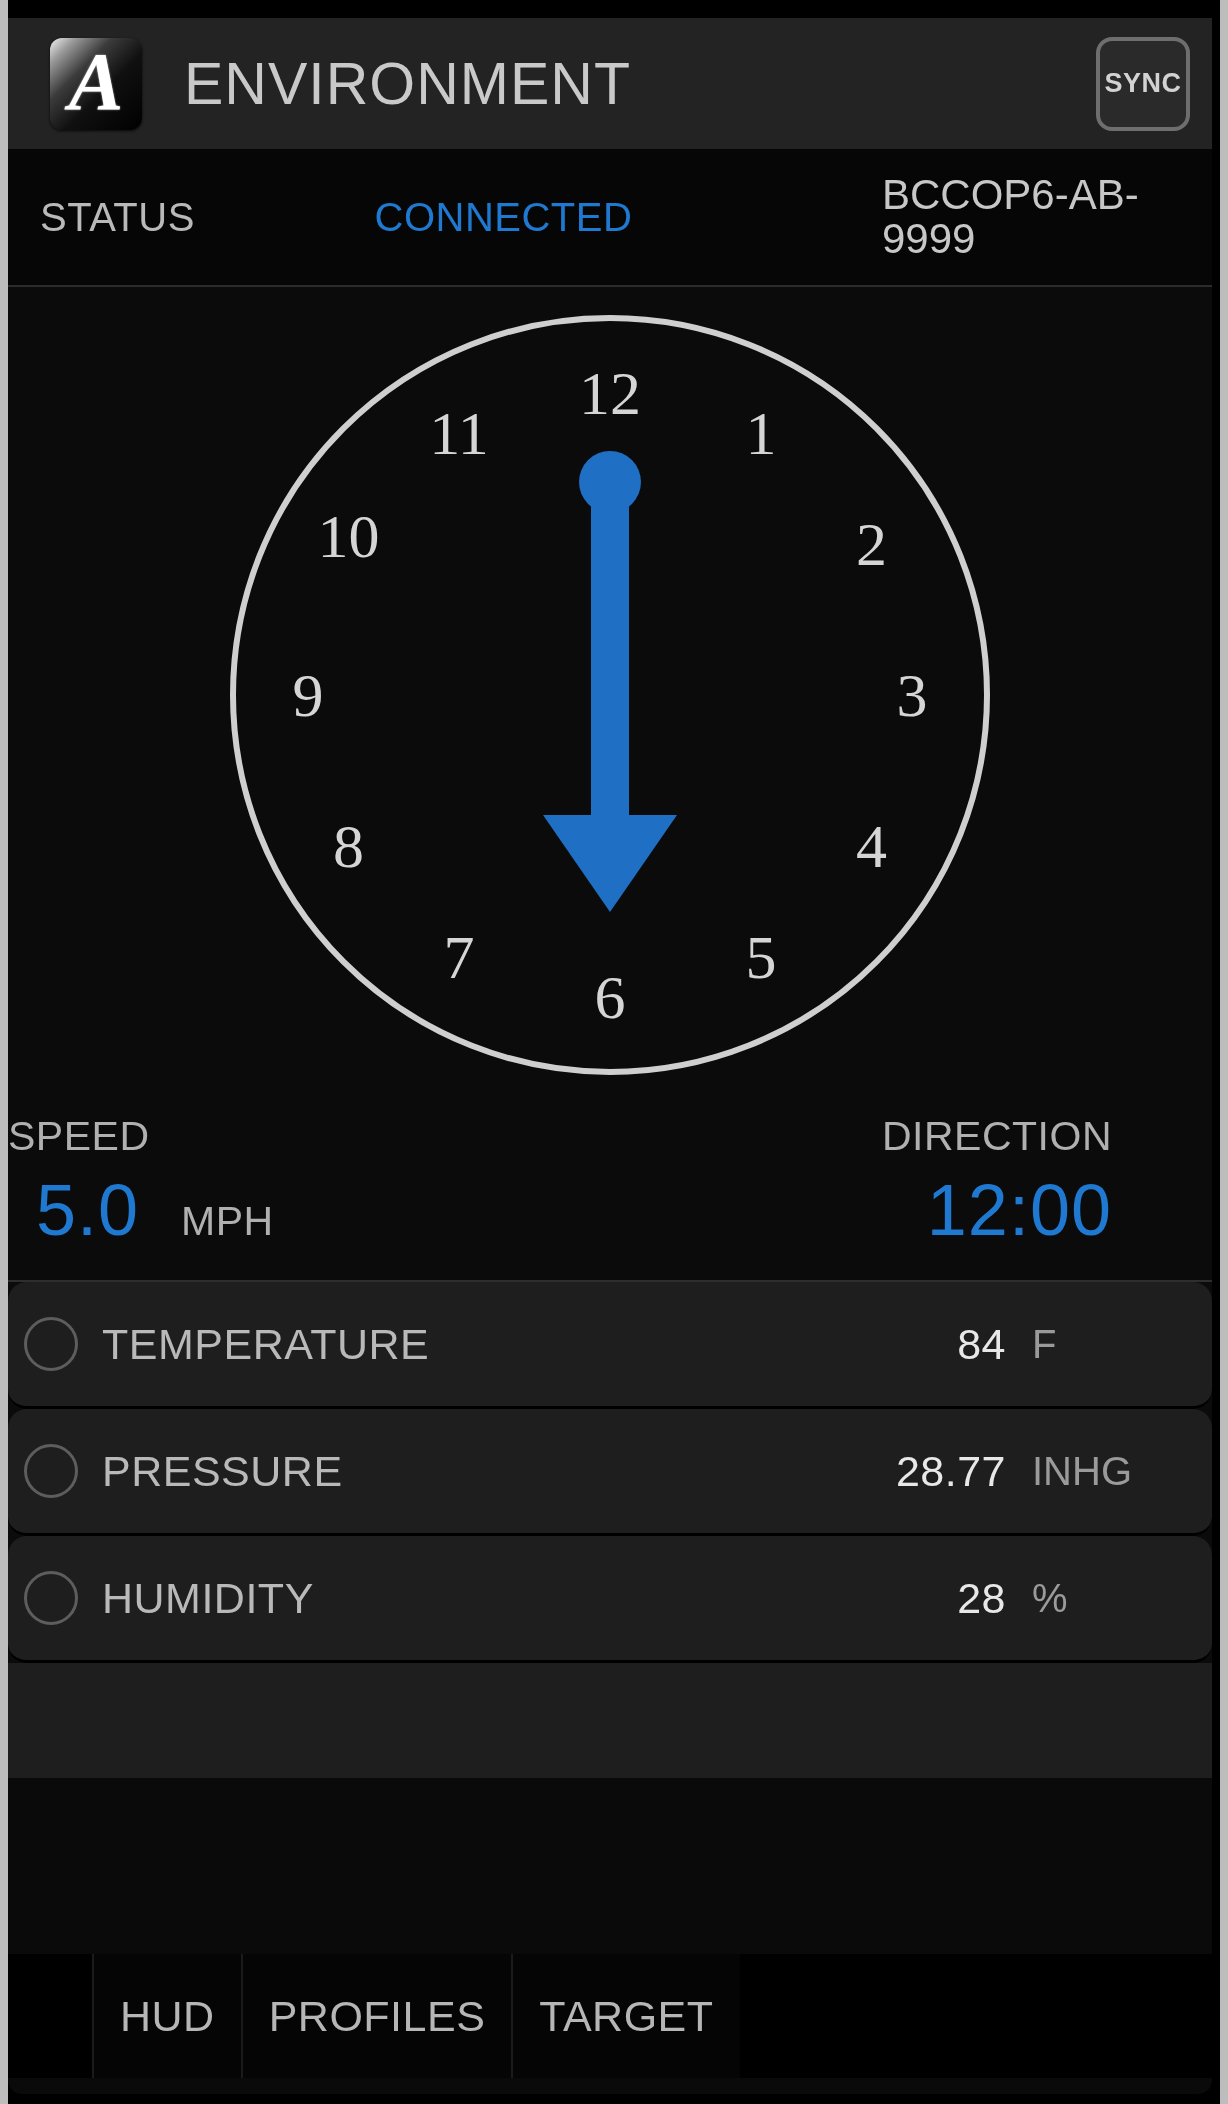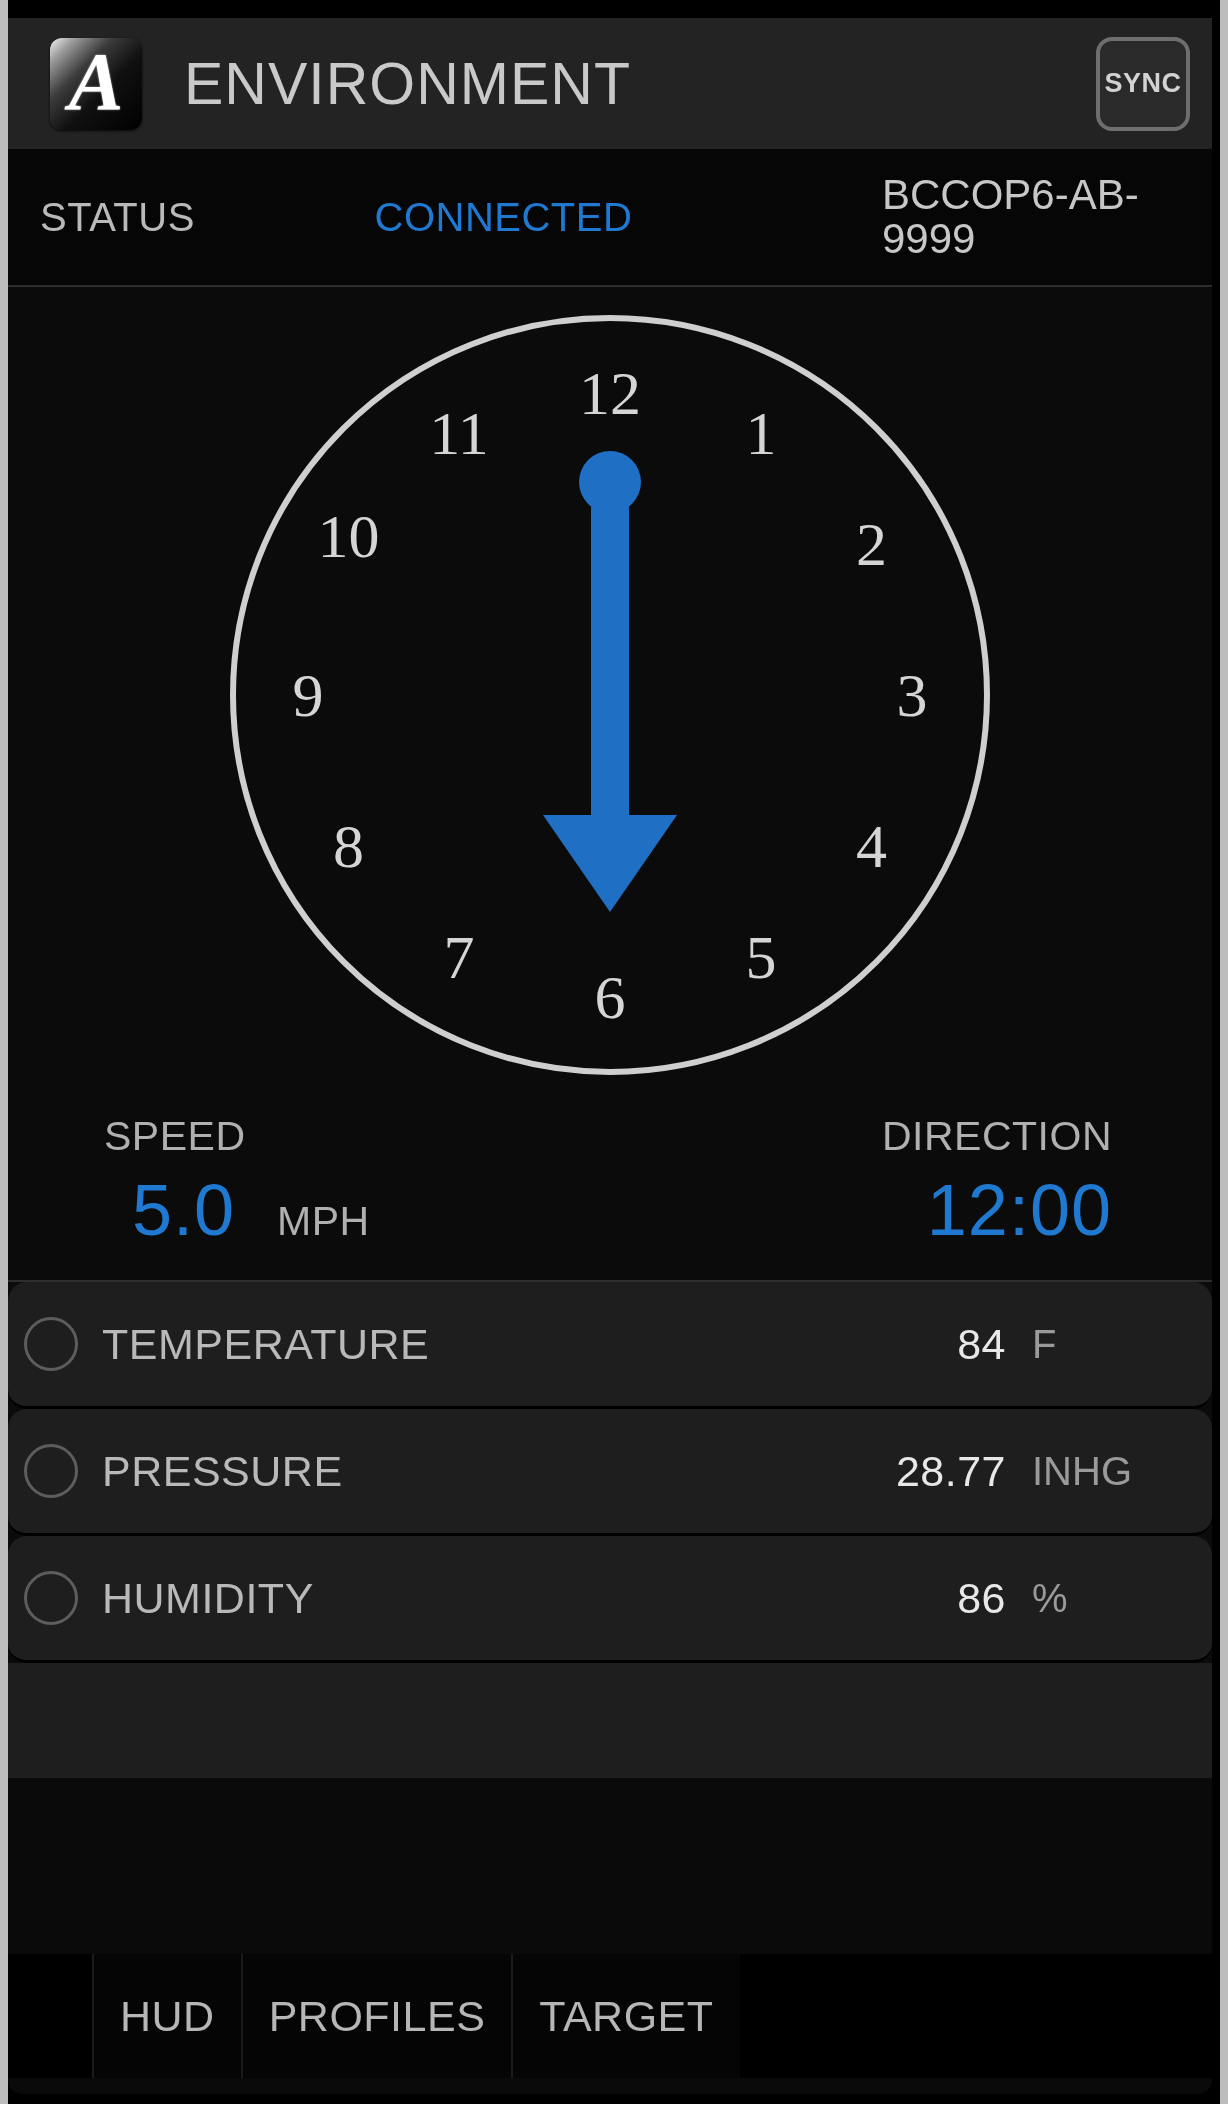--- a/index.html
+++ b/index.html
@@ -98,21 +98,21 @@
   }
   .needle{position:absolute;left:50%;top:50%;transform:translate(-50%,-50%);}
 
   
   .readout{
     background:#0b0b0b;padding:6px 0 34px 0;position:relative;
     border-bottom:2px solid #2e2e2e;
   }
   .ro-labels,.ro-values{display:flex;align-items:flex-end;}
   .ro-col{flex:1 1 50%;}
-  .ro-l{padding-left:96px;}
+  .ro-l{}
   .ro-r{text-align:right;padding-right:100px;}
   .ro-lab{font-size:41px;color:#b0b0b0;letter-spacing:.5px;}
   .ro-values{margin-top:14px;gap:40px;}
   .big{font-size:72px;color:#1f79d0;line-height:1;letter-spacing:1px;}
   .unit{font-size:41px;color:#b0b0b0;margin-left:42px;letter-spacing:.5px;}
   .ro-l .ro-valrow{display:flex;align-items:baseline;padding-left:28px;}
 
   
   .rows{background:#0b0b0b;}
   .mrow{
@@ -235,21 +235,21 @@
         </div>
         <div class="mrow">
           <div class="bullet"></div>
           <div class="mlabel">PRESSURE</div>
           <div class="mval">28.77</div>
           <div class="munit">INHG</div>
         </div>
         <div class="mrow">
           <div class="bullet"></div>
           <div class="mlabel">HUMIDITY</div>
-          <div class="mval">86</div>
+          <div class="mval">28</div>
           <div class="munit">%</div>
         </div>
       </div>
   <div class="filler"></div>
 
   <div class="tabbar" id="tabbar">
         <div class="tabpad"></div>
         <div class="tab">
           <span>HUD</span>
         </div>

